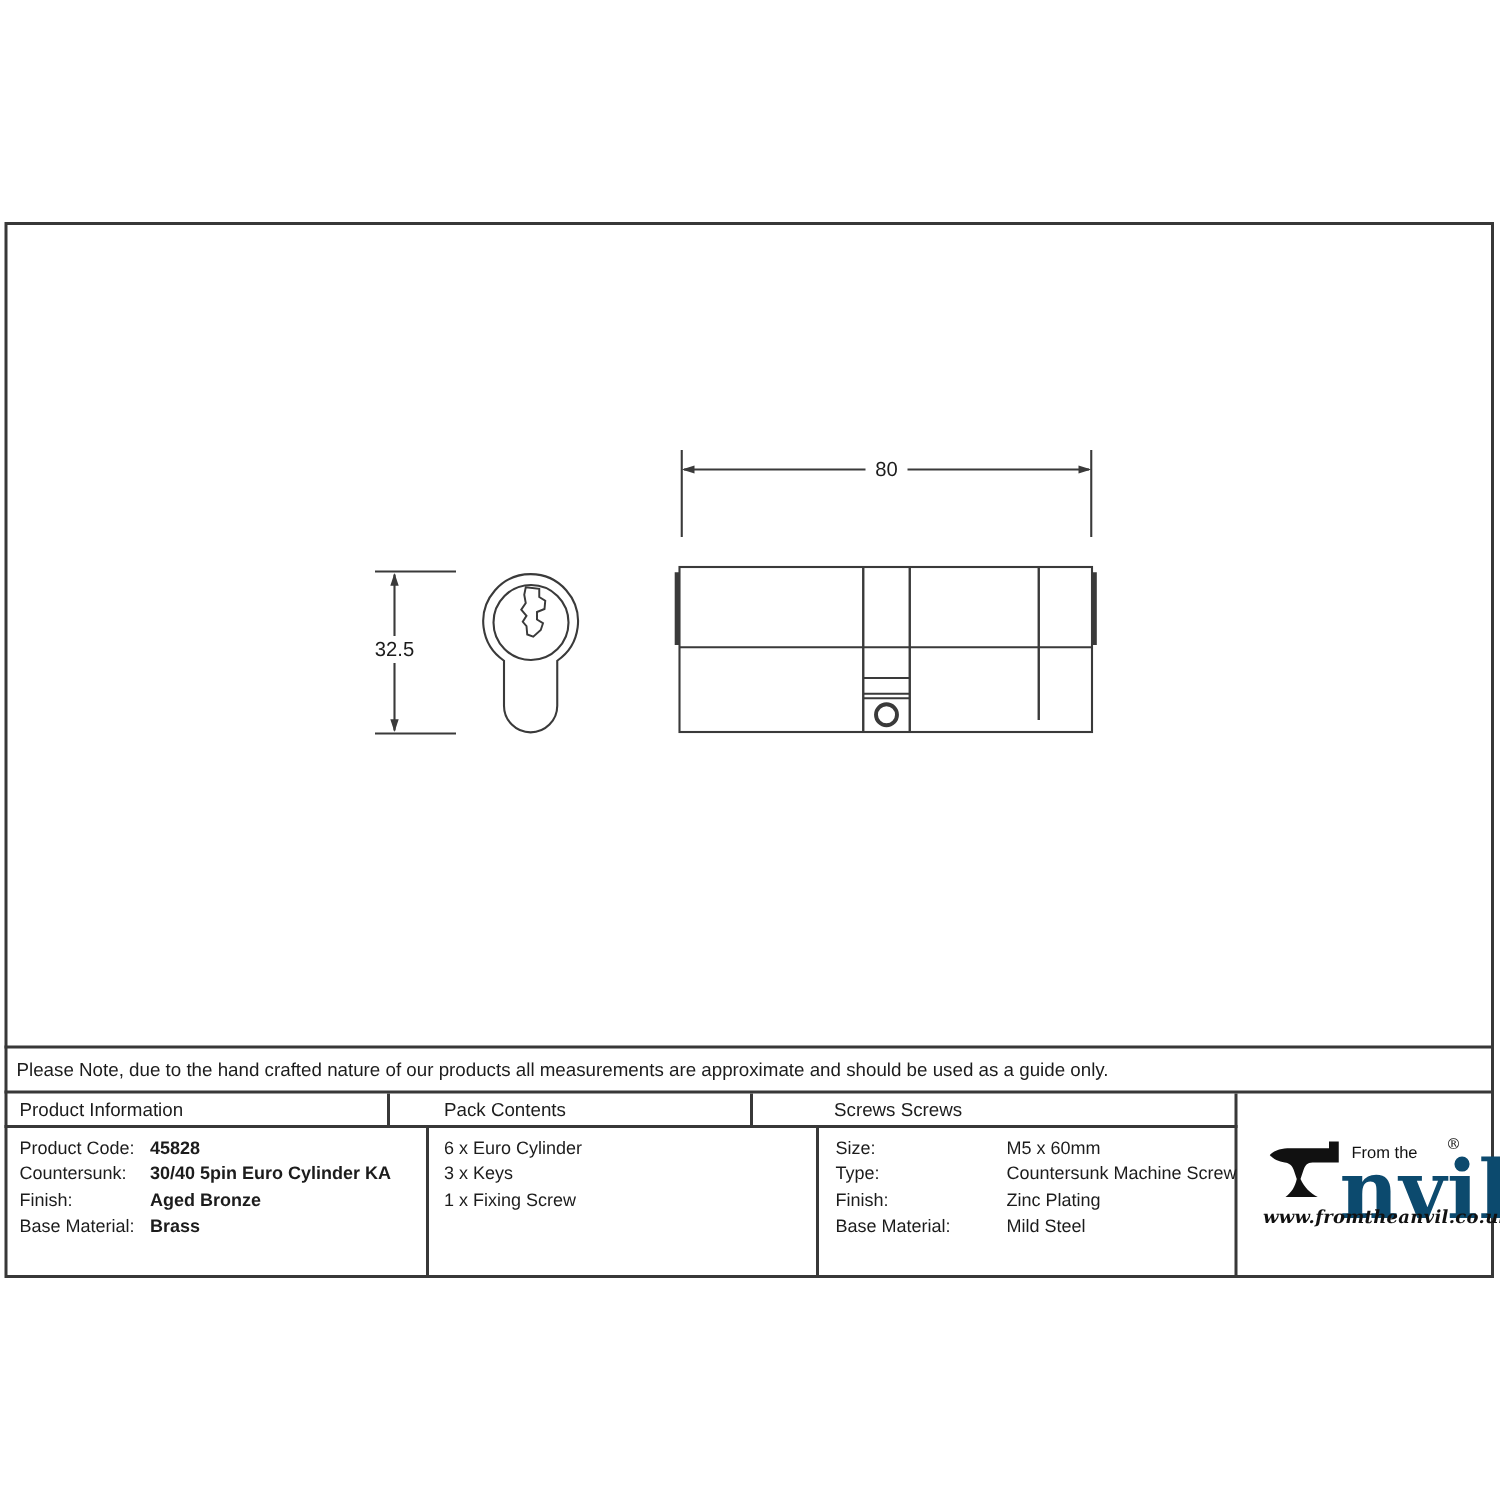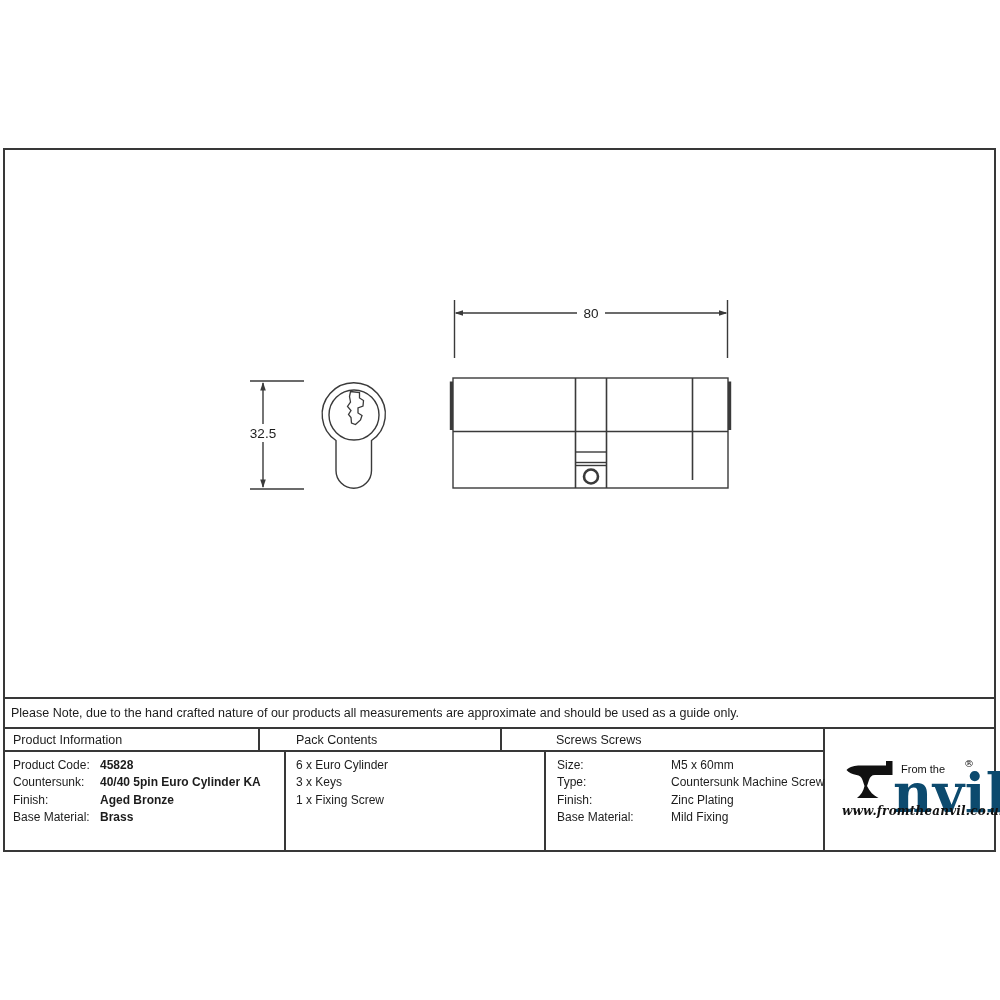--- a/index.html
+++ b/index.html
@@ -95,42 +95,42 @@
 <div class="line vlogo"></div>
 
 <div class="abs col c1l">
   <div>Product Code:</div>
   <div>Countersunk:</div>
   <div>Finish:</div>
   <div>Base Material:</div>
 </div>
 <div class="abs col c1v">
   <div>45828</div>
-  <div>40/40 5pin Euro Cylinder KA</div>
+  <div>30/40 5pin Euro Cylinder KA</div>
   <div>Aged Bronze</div>
   <div>Brass</div>
 </div>
 
 <div class="abs col c2i">
   <div>6 x Euro Cylinder</div>
   <div>3 x Keys</div>
   <div>1 x Fixing Screw</div>
 </div>
 
 <div class="abs col c3l">
   <div>Size:</div>
   <div>Type:</div>
   <div>Finish:</div>
   <div>Base Material:</div>
 </div>
 <div class="abs col c3v">
   <div>M5 x 60mm</div>
   <div>Countersunk Machine Screw</div>
   <div>Zinc Plating</div>
-  <div>Mild Fixing</div>
+  <div>Mild Steel</div>
 </div>
 
 <svg class="abs anvil-svg" width="52" height="42" viewBox="0 0 52 42">
   <path fill="#111" d="M0.5 10 C4 6.5 9 5.5 14 5.5 L40 5.5 L40 1 L46.5 1 L46.5 15 L29 15 C25.5 15 24 17 23 20 L21 26 C23.5 31.5 27.5 35.5 32.5 38 L11 38 C15 35 17.5 31 18.5 26 L16.5 20 C15.5 17 13.5 15.5 10.5 15 C6.5 14.5 2.5 12.5 0.5 10 Z"></path>
 </svg>
 <div class="abs logo-tagline">From the</div>
 <div class="abs logo-name">nvil</div>
 <div class="abs logo-reg">®</div>
 <div class="abs logo-site">www.fromtheanvil.co.uk</div>
 

